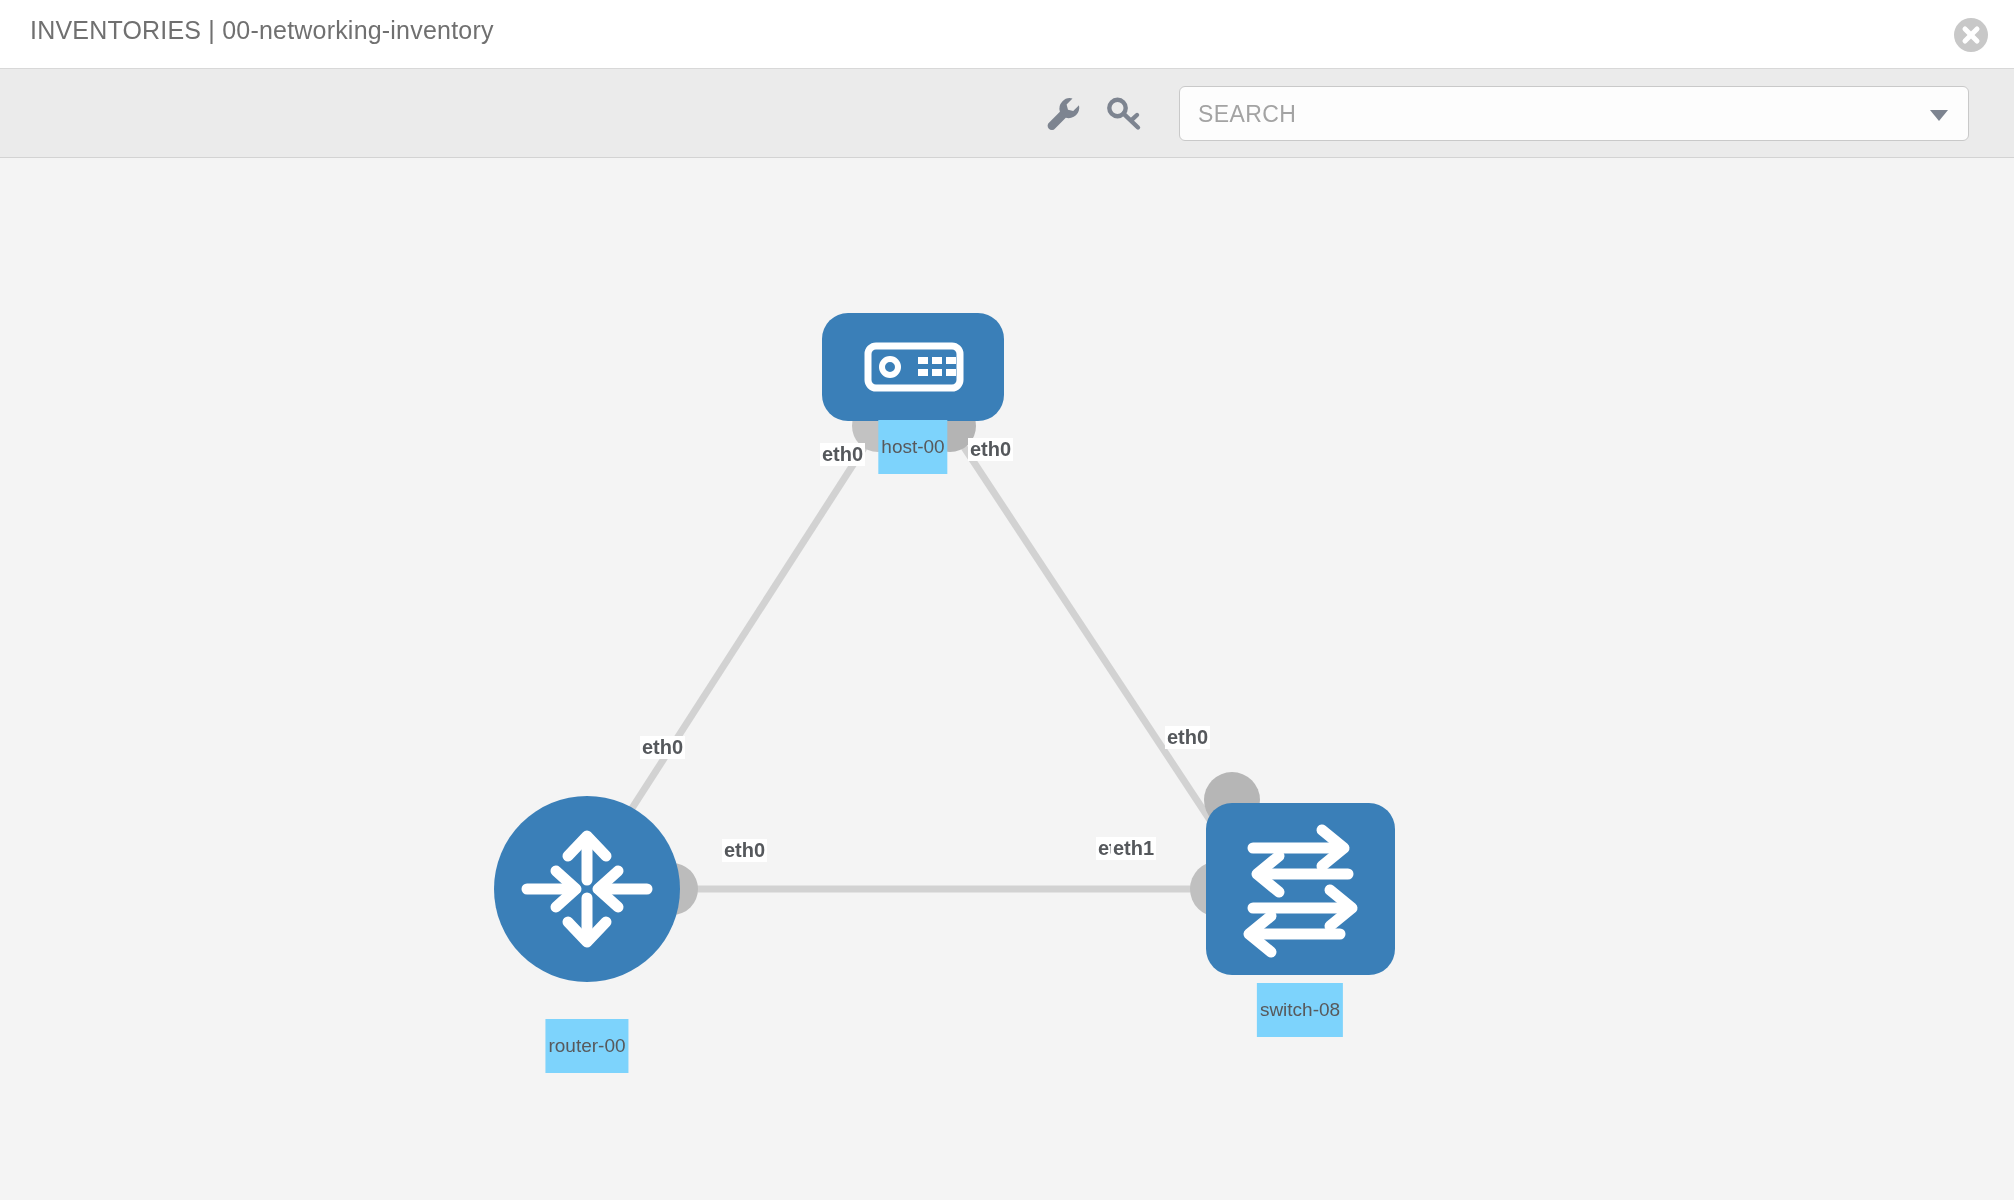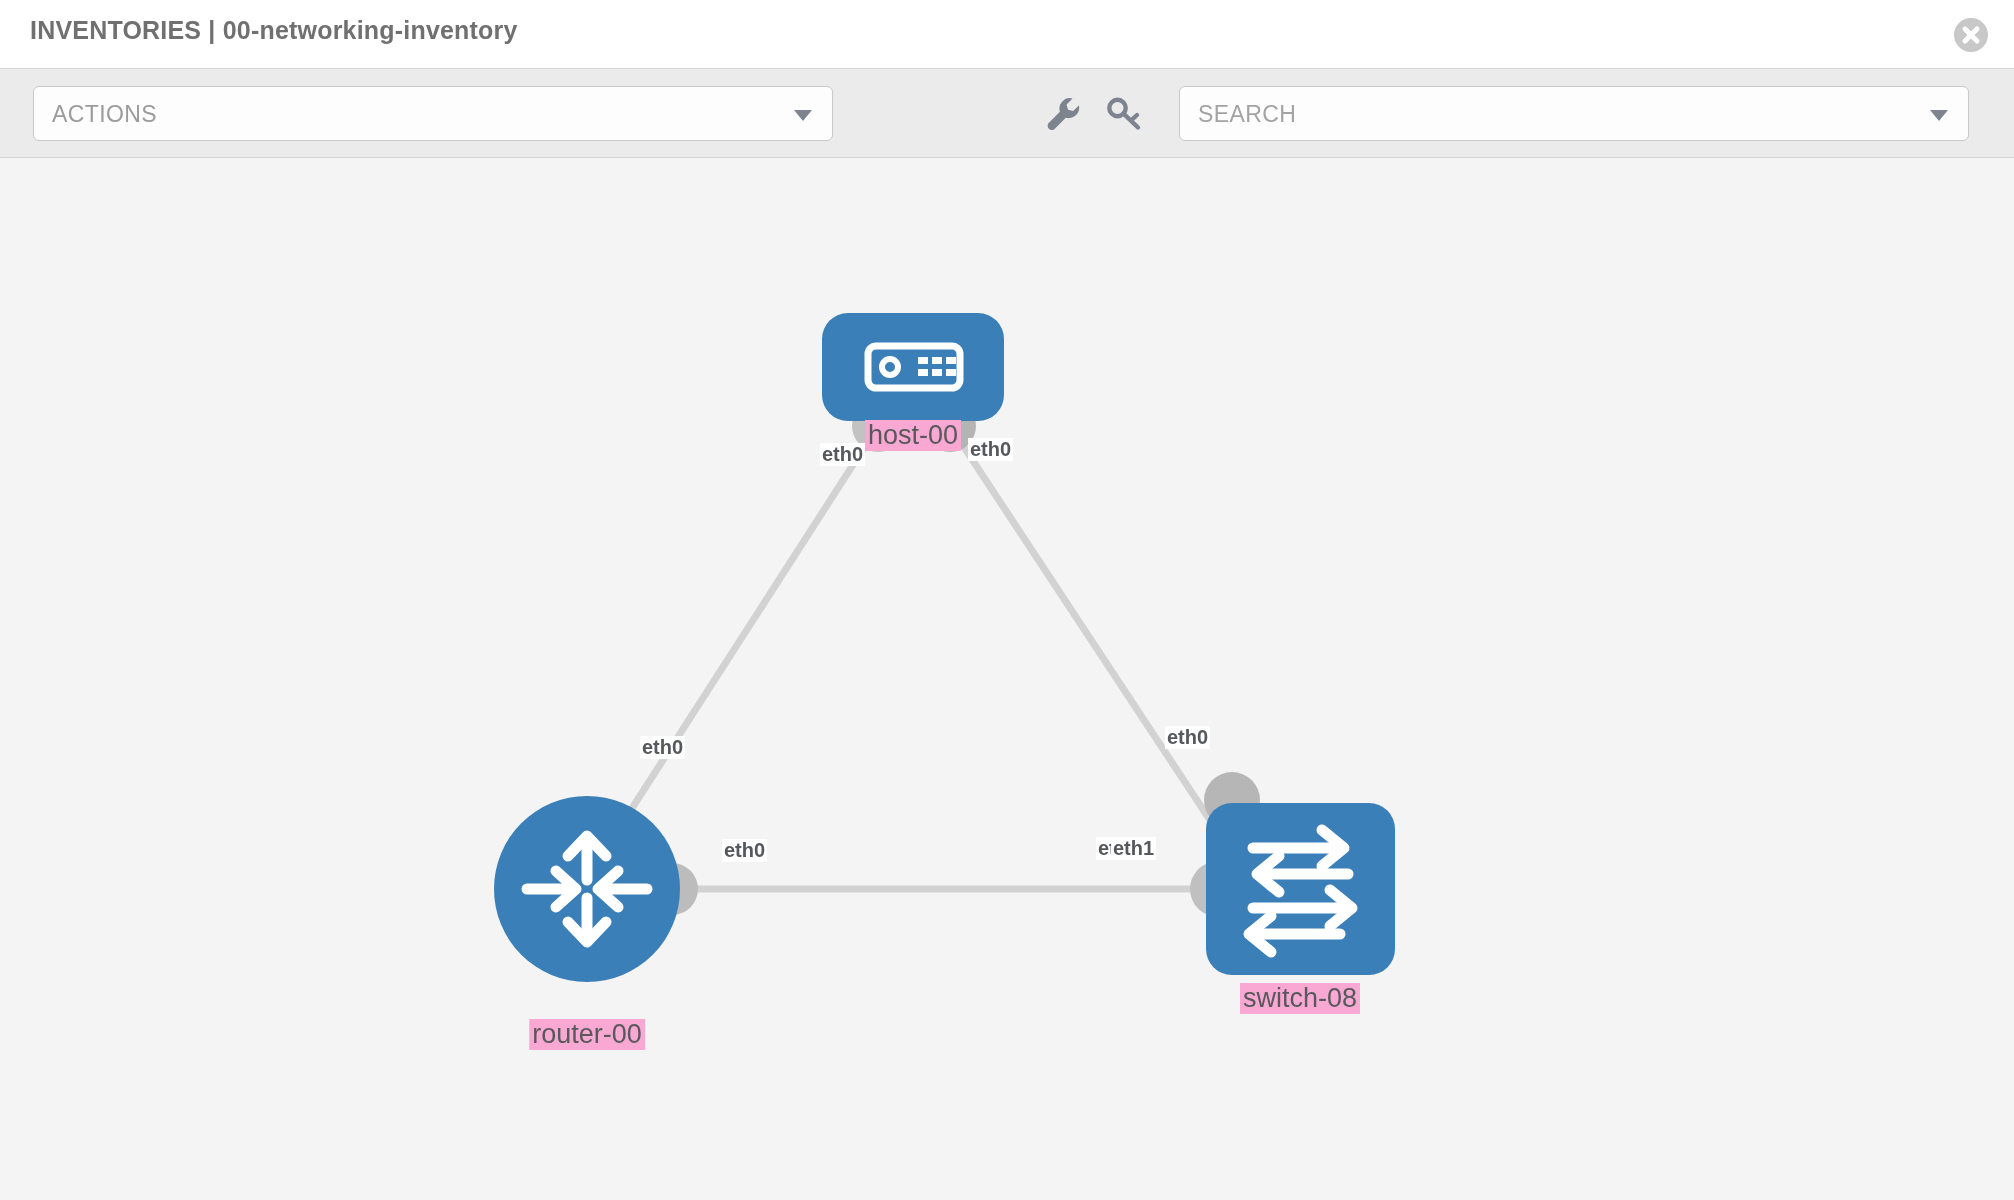--- a/index.html
+++ b/index.html
@@ -28,21 +28,21 @@
     width: 2014px;
     height: 68px;
     background: #ffffff;
     box-sizing: border-box;
   }
   .header-title {
     position: absolute;
     left: 30px;
     top: 16px;
     font-size: 25px;
-    font-weight: bold;
+    font-weight: normal;
     color: #707070;
     letter-spacing: 0.2px;
     white-space: nowrap;
   }
   .close-btn {
     position: absolute;
     right: 26px;
     top: 18px;
     width: 34px;
     height: 34px;
@@ -138,24 +138,24 @@
   }
   .canvas svg.topo {
     position: absolute;
     left: 0; top: 0;
     width: 2014px;
     height: 1042px;
   }
 
   .node-label {
     position: absolute;
-    font-size: 27px;
+    font-size: 19px;
     color: #58595b;
-    background: #f9a8d4;
-    padding: 0 3px;
+    background: #7dd3fc;
+    padding: 16px 3px;
     white-space: nowrap;
     transform: translateX(-50%);
   }
   .iface-label {
     position: absolute;
     font-size: 20px;
     color: #55585c;
     background: #ffffff;
     padding: 0 2px;
     white-space: nowrap;
@@ -228,24 +228,20 @@
         <g stroke="#ffffff" stroke-width="5" stroke-linecap="round">
           <line x1="11" y1="11" x2="23" y2="23"></line>
           <line x1="23" y1="11" x2="11" y2="23"></line>
         </g>
       </svg>
     </div>
   </div>
 
   <div class="toolbar">
 
-    <div class="actions-select">
-      <span class="sel-label">ACTIONS</span>
-      <span class="caret"></span>
-    </div>
 
     <div class="tool-icon wrench">
       <svg width="46" height="46" viewBox="0 0 46 46">
         <path d="M32.5 7.5a10.5 10.5 0 0 0-12.6 13.3L9.2 31.5a4.2 4.2 0 1 0 5.9 5.9L25.8 26.7A10.5 10.5 0 0 0 39 14.3l-5.8 5.8-5.2-1.4-1.4-5.2 5.9-6z" fill="#7d8490"></path>
       </svg>
     </div>
 
     <div class="tool-icon key">
       <svg width="46" height="46" viewBox="0 0 46 46">
         <g fill="none" stroke="#7d8490" stroke-width="4.4" stroke-linecap="round">

